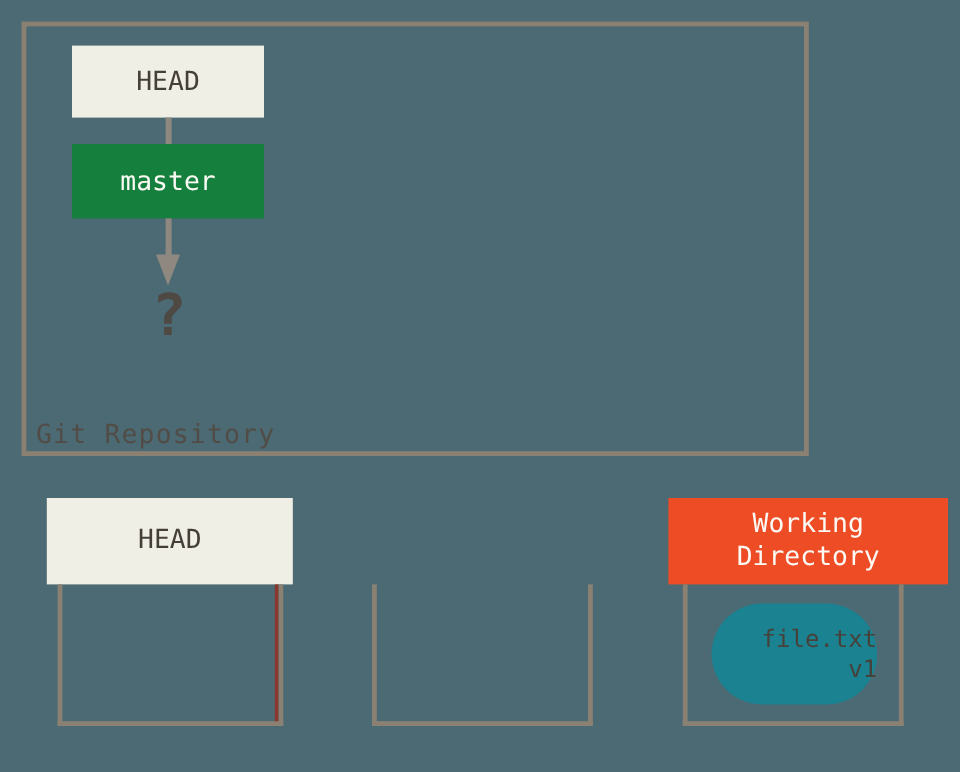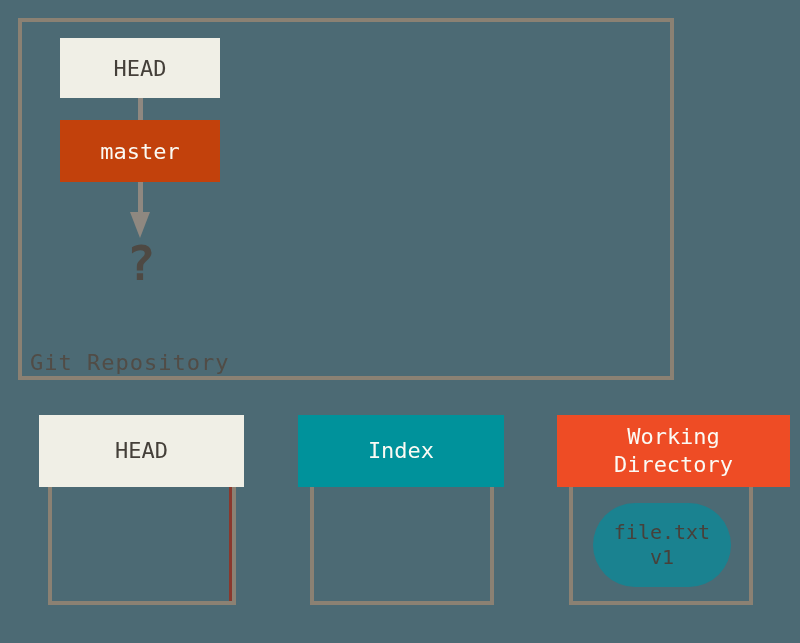--- a/index.html
+++ b/index.html
@@ -41,21 +41,21 @@
   }
   .head-top {
     left: 60px; top: 38px;
     width: 160px; height: 60px;
     background: #f0efe6;
     color: #443f39;
   }
   .master-box {
     left: 60px; top: 120px;
     width: 160px; height: 62px;
-    background: #c2410c;
+    background: #15803d;
     color: #fbfaf4;
   }
   
   .conn-head-master {
     position: absolute;
     left: 138px; top: 98px;
     width: 5px; height: 22px;
     background: #8f8880;
   }
   .arrow-shaft {
@@ -115,21 +115,21 @@
   }
   
   .file-blob {
     position: absolute;
     left: 593px; top: 503px;
     width: 138px; height: 84px;
     background: #1a8290;
     border-radius: 42px;
     display: flex;
     flex-direction: column;
-    align-items: center;
+    align-items: flex-end;
     justify-content: center;
     color: #47413b;
     font-size: 20px;
     line-height: 25px;
   }
 </style>
 </head>
 <body>
 
 <div class="stage">
@@ -149,23 +149,20 @@
   </div>
 
   <div class="arrow-shaft"></div>
   <div class="arrow-head"></div>
 
   <div class="question-mark">?</div>
 
   <div class="col-header head">
     <span>HEAD</span>
   </div>
-  <div class="col-header index">
-    <span>Index</span>
-  </div>
   <div class="col-header wd">
     <span>Working Directory</span>
   </div>
 
   <div class="col-container head">
     <div class="red-edge"></div>
   </div>
   <div class="col-container index"></div>
   <div class="col-container wd"></div>
 

